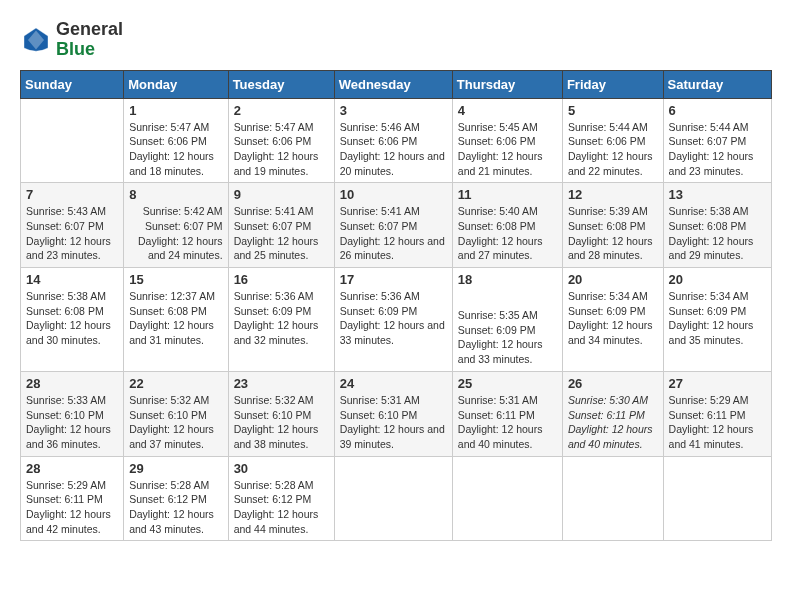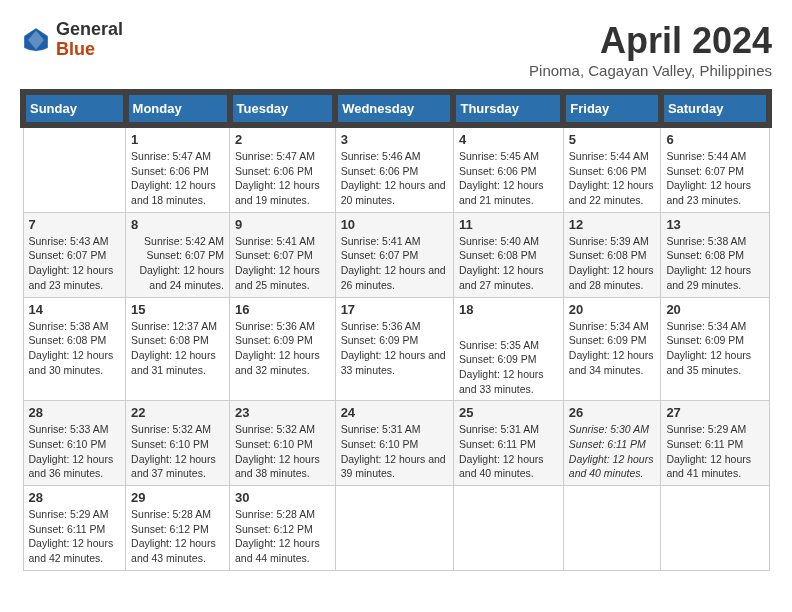--- a/index.html
+++ b/index.html
@@ -28,21 +28,21 @@
       line-height: 1.1;
     }
     .logo-general {
       font-size: 18px;
       font-weight: bold;
       color: #333;
     }
     .logo-blue {
       font-size: 18px;
       font-weight: bold;
-      color: #c2410c;
+      color: #15803d;
     }
     .logo-icon {
       width: 32px;
       height: 32px;
     }
     .title-section {
       text-align: right;
     }
     .month-title {
       font-size: 36px;
@@ -58,21 +58,21 @@
       border-collapse: collapse;
       font-size: 11px;
     }
     thead tr th {
       background-color: #2c6fad;
       color: #fff;
       padding: 6px 4px;
       text-align: left;
       font-size: 13px;
       font-weight: bold;
-      border: 6px solid #404040;
+      border: 1px solid #404040;
     }
     tbody tr td {
       border: 1px solid #ccc;
       padding: 4px 5px;
       vertical-align: top;
       min-height: 70px;
       background: #fff;
     }
     tbody tr:nth-child(odd) td {
       background: #fff;
@@ -104,24 +104,20 @@
     <svg class="logo-icon" viewBox="0 0 40 40">
       <path d="M20 5 L35 15 L35 30 Q20 38 5 30 L5 15 Z" fill="#1a5fa8"></path>
       <path d="M20 5 L35 15 L35 30 Q20 38 5 30 L5 15 Z" fill="none" stroke="#fff" stroke-width="0.5"></path>
       <polygon points="20,8 30,20 20,32 10,20" fill="#fff" opacity="0.3"></polygon>
     </svg>
     <div class="logo-text">
       <span class="logo-general">General</span>
       <span class="logo-blue">Blue</span>
     </div>
   </div>
-  <div class="title-section">
-    <div class="month-title">April 2024</div>
-    <div class="location">Pinoma, Cagayan Valley, Philippines</div>
-  </div>
 </div>
 
 <table>
   <thead>
     <tr id="header-row">
         <th>Sunday</th>
         <th>Monday</th>
         <th>Tuesday</th>
         <th>Wednesday</th>
         <th>Thursday</th>

